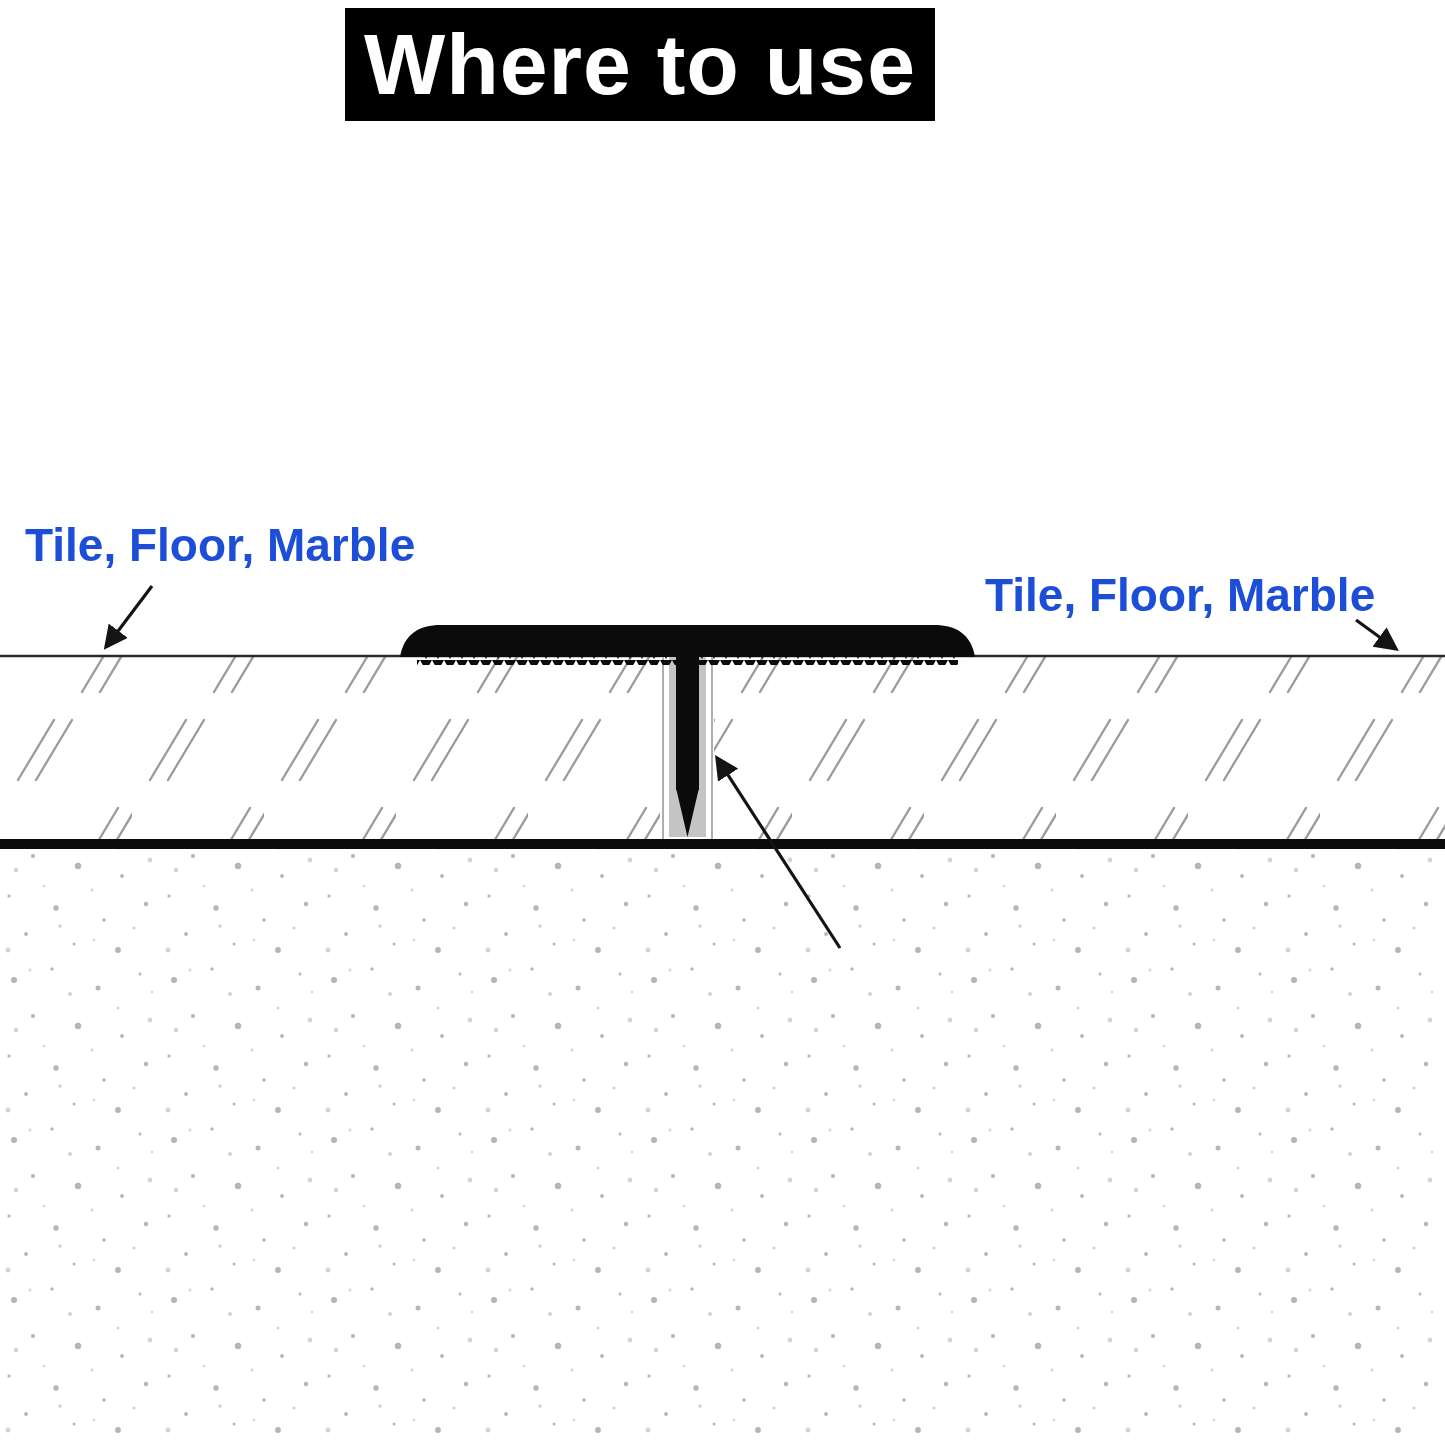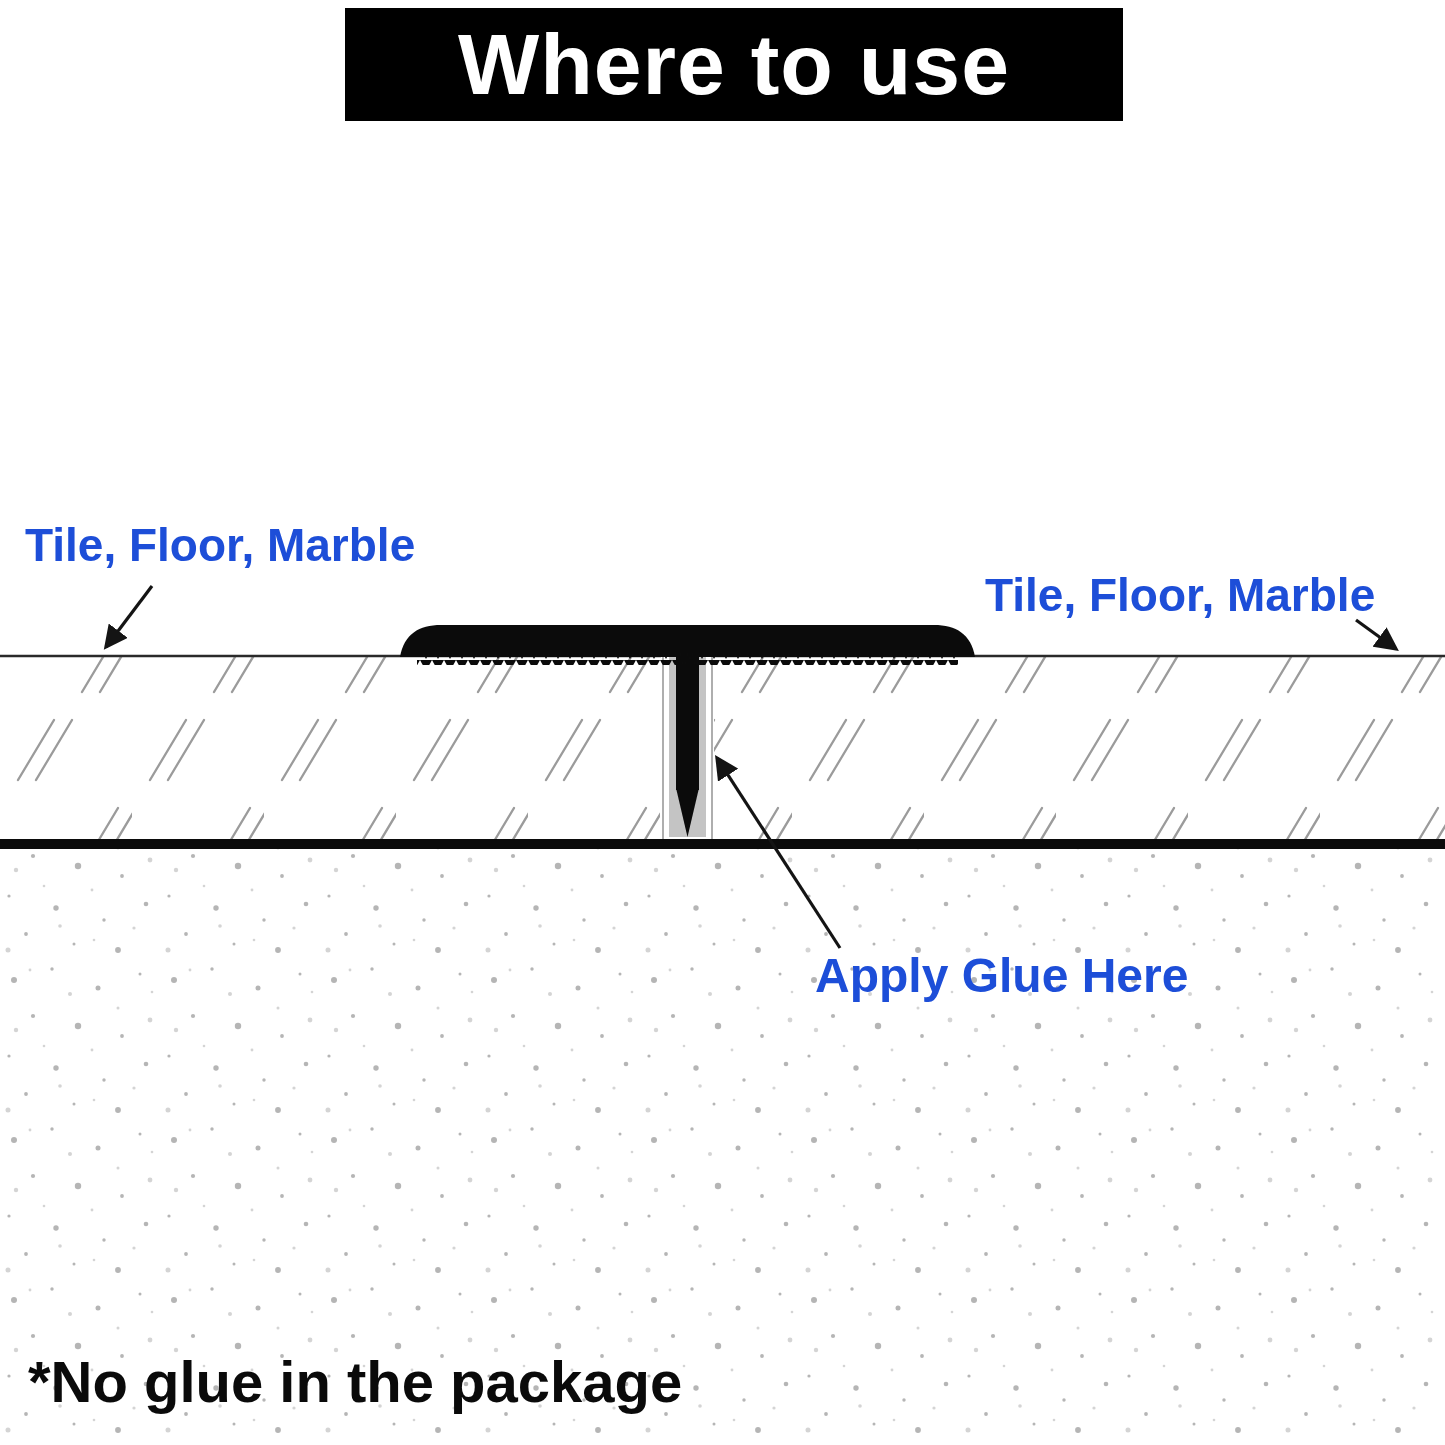--- a/index.html
+++ b/index.html
@@ -12,21 +12,21 @@
     position: relative;
     width: 1445px;
     height: 1445px;
     background: #ffffff;
     overflow: hidden;
   }
   .title-banner {
     position: absolute;
     left: 345px;
     top: 8px;
-    width: 778px;
+    width: 590px;
     height: 113px;
     background: #000000;
     display: flex;
     align-items: center;
     justify-content: center;
   }
   .title-banner span {
     color: #ffffff;
     font-size: 86px;
     font-weight: 700;
@@ -158,16 +158,14 @@
 
     <g stroke="#141414" stroke-width="3.2" fill="none">
       <line x1="152" y1="586" x2="106" y2="647" marker-end="url(#arrow)"></line>
       <line x1="1356" y1="620" x2="1396" y2="649" marker-end="url(#arrow)"></line>
       <line x1="840" y1="948" x2="717" y2="758" marker-end="url(#arrow)"></line>
     </g>
   </svg>
 
   <div class="label label-tile-left">Tile, Floor, Marble</div>
   <div class="label label-tile-right">Tile, Floor, Marble</div>
-  <div class="label label-glue">Apply Glue Here</div>
-  <div class="footnote">*No glue in the package</div>
 
 </div>
 
 </body></html>

